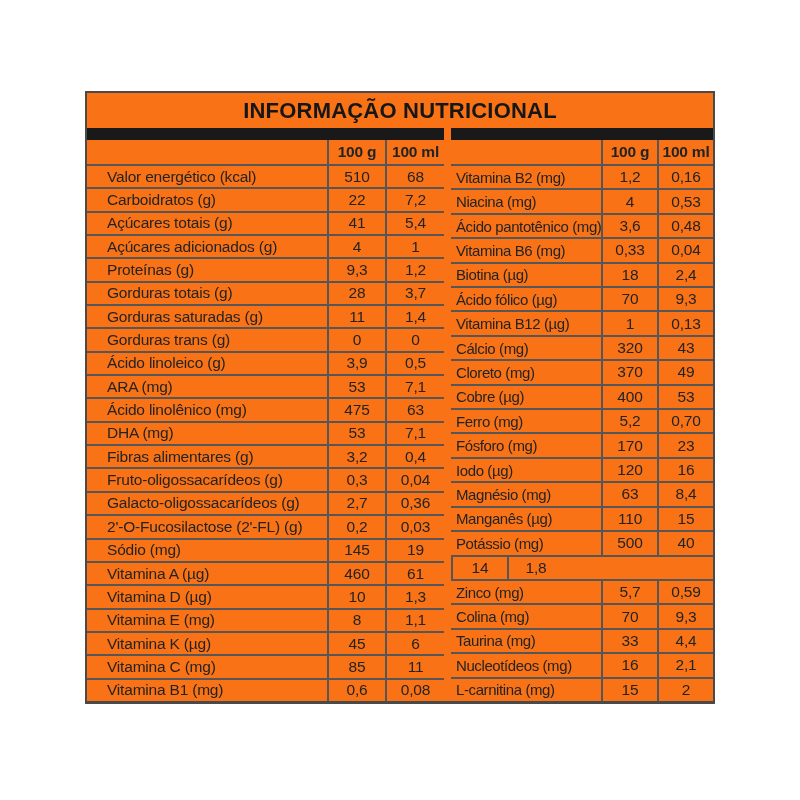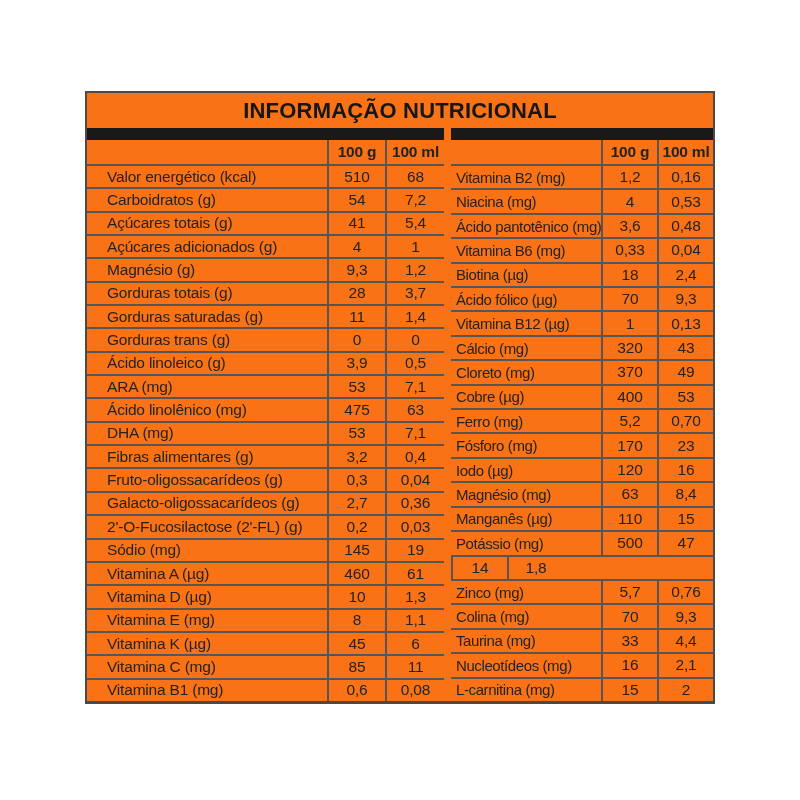--- a/index.html
+++ b/index.html
@@ -125,35 +125,35 @@
           <div class="cell val ml">100 ml</div>
         </div>
         <div class="rows">
             <div class="row">
               <div class="cell name indent-0">Valor energético (kcal)</div>
               <div class="cell val g">510</div>
               <div class="cell val ml">68</div>
             </div>
             <div class="row">
               <div class="cell name indent-0">Carboidratos (g)</div>
-              <div class="cell val g">54</div>
+              <div class="cell val g">22</div>
               <div class="cell val ml">7,2</div>
             </div>
             <div class="row">
               <div class="cell name indent-1">Açúcares totais (g)</div>
               <div class="cell val g">41</div>
               <div class="cell val ml">5,4</div>
             </div>
             <div class="row">
               <div class="cell name indent-2">Açúcares adicionados (g)</div>
               <div class="cell val g">4</div>
               <div class="cell val ml">1</div>
             </div>
             <div class="row">
-              <div class="cell name indent-0">Magnésio (g)</div>
+              <div class="cell name indent-0">Proteínas (g)</div>
               <div class="cell val g">9,3</div>
               <div class="cell val ml">1,2</div>
             </div>
             <div class="row">
               <div class="cell name indent-0">Gorduras totais (g)</div>
               <div class="cell val g">28</div>
               <div class="cell val ml">3,7</div>
             </div>
             <div class="row">
               <div class="cell name indent-1">Gorduras saturadas (g)</div>
@@ -324,30 +324,30 @@
               <div class="cell val ml">8,4</div>
             </div>
             <div class="row">
               <div class="cell name indent-0">Manganês (µg)</div>
               <div class="cell val g">110</div>
               <div class="cell val ml">15</div>
             </div>
             <div class="row">
               <div class="cell name indent-0">Potássio (mg)</div>
               <div class="cell val g">500</div>
-              <div class="cell val ml">47</div>
+              <div class="cell val ml">40</div>
             </div>
             <div class="row">
               <div class="cell val g">14</div>
               <div class="cell val ml">1,8</div>
             </div>
             <div class="row">
               <div class="cell name indent-0">Zinco (mg)</div>
               <div class="cell val g">5,7</div>
-              <div class="cell val ml">0,76</div>
+              <div class="cell val ml">0,59</div>
             </div>
             <div class="row">
               <div class="cell name indent-0">Colina (mg)</div>
               <div class="cell val g">70</div>
               <div class="cell val ml">9,3</div>
             </div>
             <div class="row">
               <div class="cell name indent-0">Taurina (mg)</div>
               <div class="cell val g">33</div>
               <div class="cell val ml">4,4</div>

